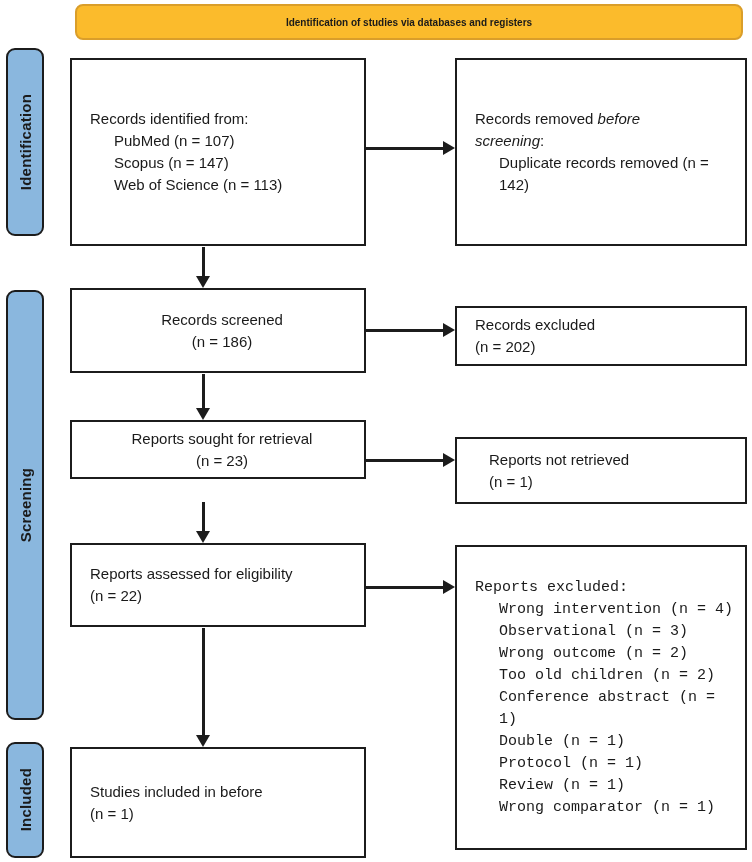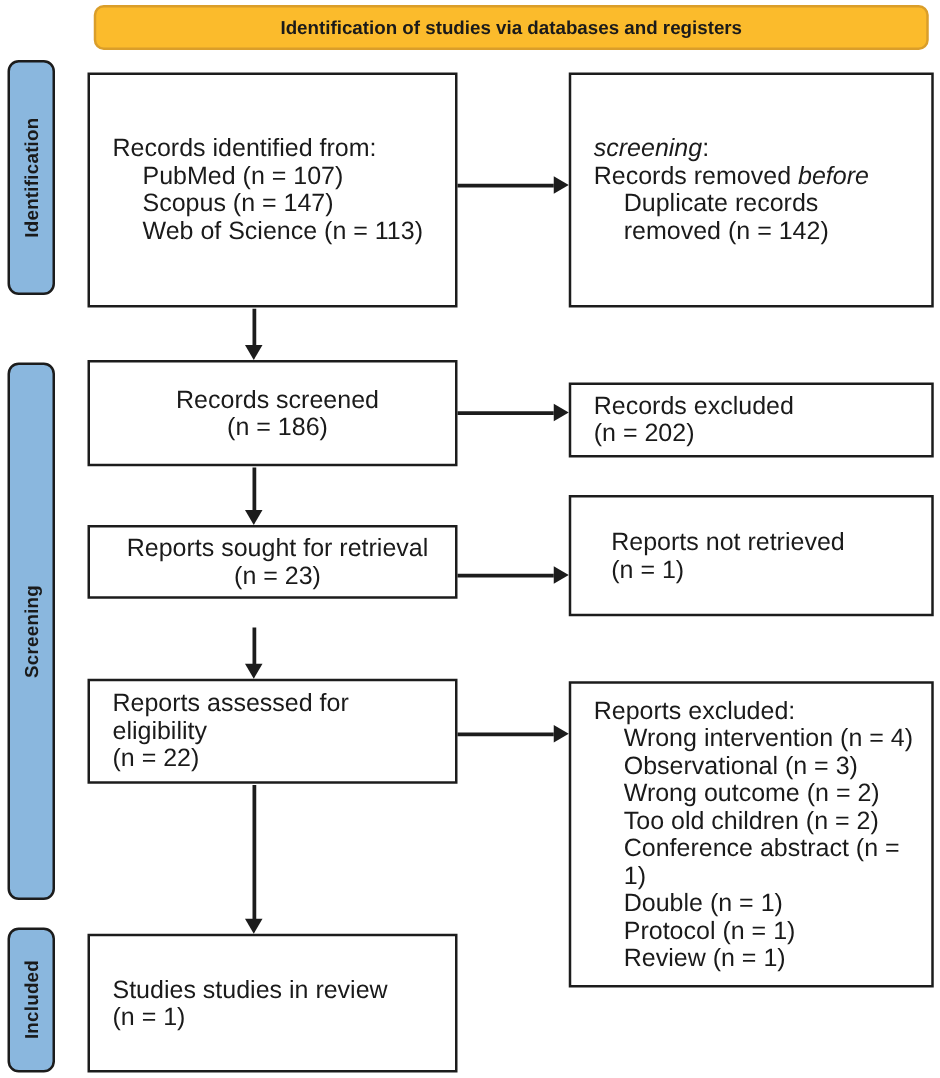--- a/index.html
+++ b/index.html
@@ -17,21 +17,21 @@
     width:752px;height:862px;
     background:#ffffff;
     overflow:hidden;
   }
   .header{
     position:absolute;left:75px;top:4px;width:668px;height:36px;
     background:var(--header-bg);
     border:2.5px solid var(--header-border);
     border-radius:8px;
     display:flex;align-items:center;justify-content:center;
-    font-weight:700;font-size:15px;
+    font-weight:700;font-size:10px;
   }
   .stage{
     position:absolute;left:6px;width:38px;
     background:var(--stage-bg);
     border:2.5px solid var(--line-color);
     border-radius:9px;
     display:flex;align-items:center;justify-content:center;
   }
   .stage span{
     writing-mode:vertical-rl;
@@ -39,21 +39,21 @@
     font-weight:700;font-size:15px;
     letter-spacing:0.2px;
     white-space:nowrap;
   }
   .box{
     position:absolute;
     background:#ffffff;
     border:2.5px solid var(--line-color);
     display:flex;flex-direction:column;justify-content:center;
     padding:4px 10px 4px 18px;
-    font-size:20px;line-height:22px;
+    font-size:15px;line-height:22px;
   }
   .col-left{left:70px;width:296px;}
   .col-right{left:455px;width:292px;}
   .line{white-space:normal;}
   .indent{padding-left:24px;}
   .arrow-v{position:absolute;width:2.5px;background:var(--line-color);}
   .arrow-h{position:absolute;height:2.5px;background:var(--line-color);}
   .head-down{
     position:absolute;width:0;height:0;
     border-left:7px solid transparent;
@@ -88,61 +88,62 @@
   </div>
 
   <div class="box col-left" style="top:58px;height:188px;">
     <div class="line">Records identified from:</div>
     <div class="line indent">PubMed (n = 107)</div>
     <div class="line indent">Scopus (n = 147)</div>
     <div class="line indent">Web of Science (n = 113)</div>
   </div>
 
   <div class="box col-right" style="top:58px;height:188px;">
+    <div class="line"><span>Records removed </span><em>before</em></div>
     <div class="line"><em>screening</em><span>:</span></div>
-    <div class="line"><span>Records removed </span><em>before</em></div>
     <div class="line indent">Duplicate records removed (n = 142)</div>
   </div>
 
   <div class="box col-left" style="top:288px;height:85px;text-align:center;">
     <div class="line">Records screened</div>
     <div class="line">(n = 186)</div>
   </div>
   <div class="box col-right" style="top:306px;height:60px;">
     <div class="line">Records excluded</div>
     <div class="line">(n = 202)</div>
   </div>
 
   <div class="box col-left" style="top:420px;height:59px;text-align:center;">
     <div class="line">Reports sought for retrieval</div>
     <div class="line">(n = 23)</div>
   </div>
-  <div class="box col-right" style="top:396px;height:97px;padding-left:32px;">
+  <div class="box col-right" style="top:437px;height:67px;padding-left:32px;">
     <div class="line">Reports not retrieved</div>
     <div class="line">(n = 1)</div>
   </div>
 
   <div class="box col-left" style="top:543px;height:84px;">
     <div class="line">Reports assessed for eligibility</div>
     <div class="line">(n = 22)</div>
   </div>
-  <div class="box col-right" style="top:545px;height:245px;">
+  <div class="box col-right" style="top:545px;height:305px;font-family:Liberation Mono, monospace;">
     <div class="line">Reports excluded:</div>
     <div class="line indent">Wrong intervention (n = 4)</div>
     <div class="line indent">Observational (n = 3)</div>
     <div class="line indent">Wrong outcome (n = 2)</div>
     <div class="line indent">Too old children (n = 2)</div>
     <div class="line indent">Conference abstract (n = 1)</div>
     <div class="line indent">Double (n = 1)</div>
     <div class="line indent">Protocol (n = 1)</div>
     <div class="line indent">Review (n = 1)</div>
+    <div class="line indent">Wrong comparator (n = 1)</div>
   </div>
 
   <div class="box col-left" style="top:747px;height:111px;">
-    <div class="line">Studies studies in review</div>
+    <div class="line">Studies included in before</div>
     <div class="line">(n = 1)</div>
   </div>
 
   <div class="arrow-v" style="left:202px;top:247px;height:31px;"></div>
   <div class="head-down" style="left:196px;top:276px;"></div>
 
   <div class="arrow-v" style="left:202px;top:374px;height:36px;"></div>
   <div class="head-down" style="left:196px;top:408px;"></div>
 
   <div class="arrow-v" style="left:202px;top:502px;height:31px;"></div>

